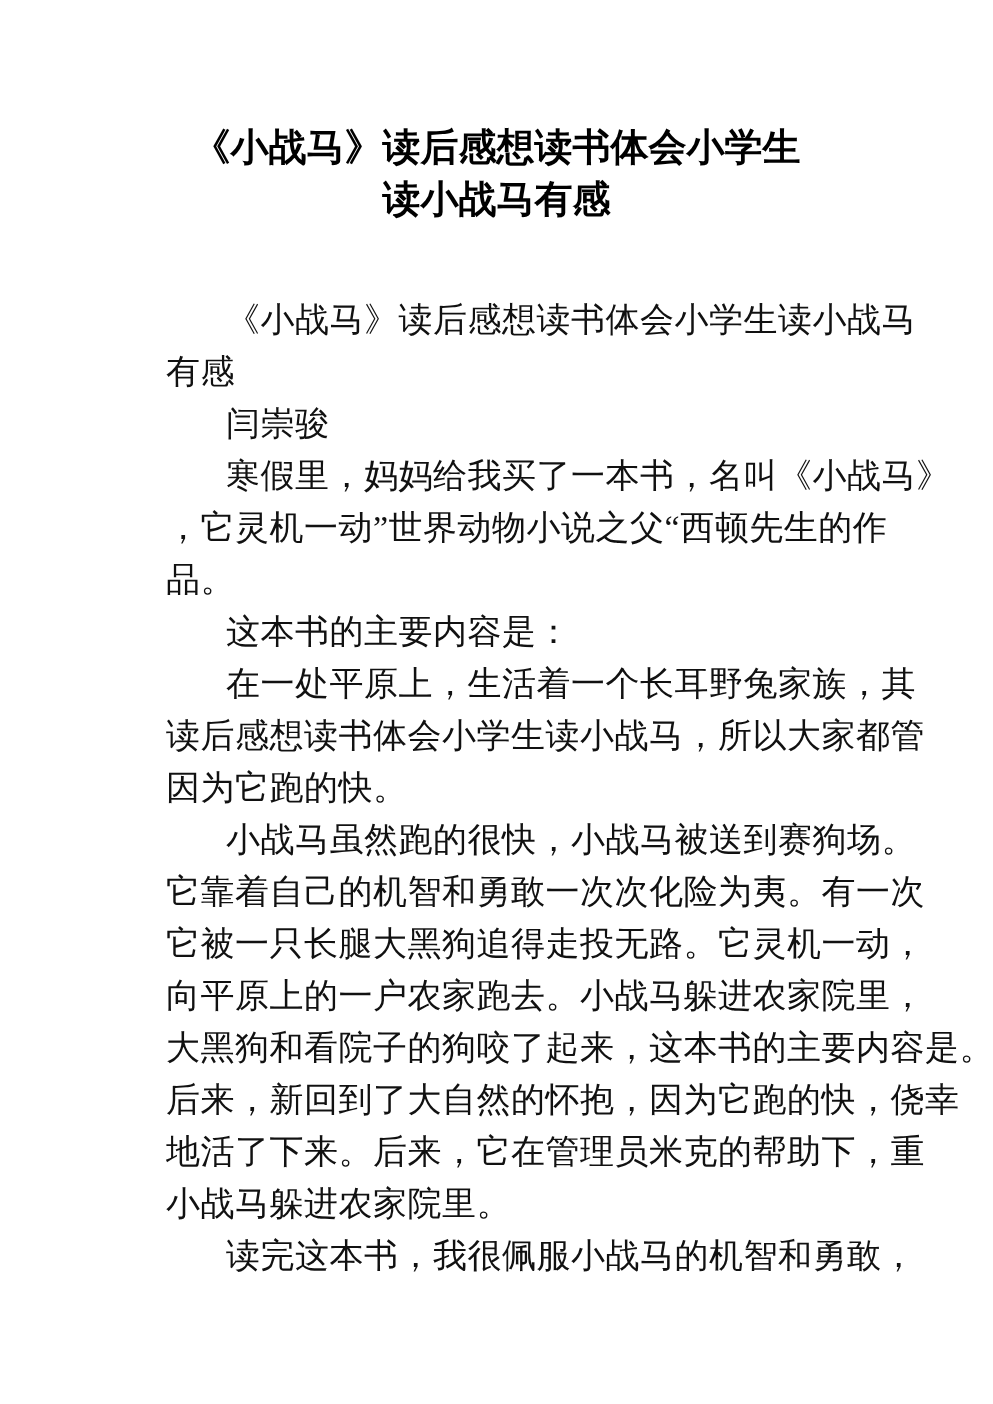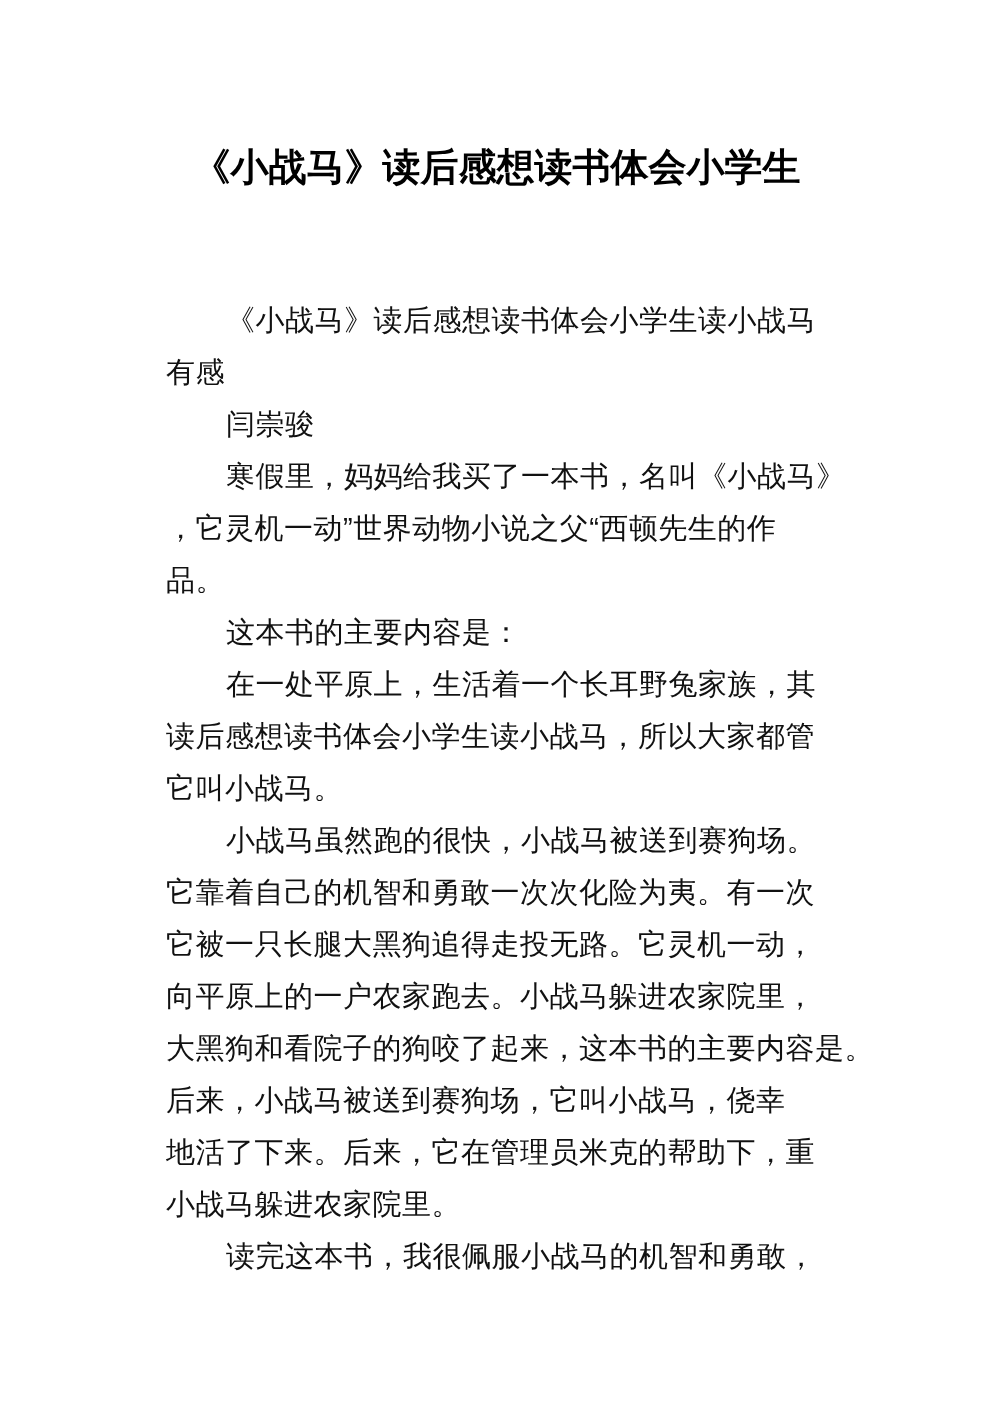--- a/index.html
+++ b/index.html
@@ -27,61 +27,62 @@
       left: 0;
       width: 993px;
       text-align: center;
       font-family: "DejaVu Sans", "Liberation Sans", sans-serif;
       font-weight: bold;
       font-size: 38px;
       line-height: 50px;
       letter-spacing: 0px;
       color: #000000;
     }
-    .title.l1 { top: 122px; margin-top: 20px; }
+    .title.l1 { top: 122px; }
     .title.l2 { top: 174px; }
     .body-text {
       position: absolute;
       left: 0;
       top: 0;
       width: 993px;
     }
     .line {
       position: absolute;
       left: 166px;
       white-space: nowrap;
-      font-family: Liberation Sans, sans-serif;
-      font-size: 29px;
+      font-family: Liberation Serif, serif;
+      font-size: 34px;
       line-height: 36px;
       height: 36px;
       color: #111111;
       letter-spacing: 0.5px;
     }
     .line.indent { left: 226px; }
   </style>
 </head>
 <body>
 
 <div class="page">
   <div class="title l1">《小战马》读后感想读书体会小学生</div>
+  <div class="title l2">读小战马有感</div>
 
   <div class="body-text" id="body-text">
     <div class="line indent" style="top:302px">《小战马》读后感想读书体会小学生读小战马</div>
     <div class="line" style="top:354px">有感</div>
     <div class="line indent" style="top:406px">闫崇骏</div>
     <div class="line indent" style="top:458px">寒假里，妈妈给我买了一本书，名叫《小战马》</div>
     <div class="line" style="top:510px">，它灵机一动”世界动物小说之父“西顿先生的作</div>
     <div class="line" style="top:562px">品。</div>
     <div class="line indent" style="top:614px">这本书的主要内容是：</div>
     <div class="line indent" style="top:666px">在一处平原上，生活着一个长耳野兔家族，其</div>
     <div class="line" style="top:718px">读后感想读书体会小学生读小战马，所以大家都管</div>
-    <div class="line" style="top:770px">它叫小战马。</div>
+    <div class="line" style="top:770px">因为它跑的快。</div>
     <div class="line indent" style="top:822px">小战马虽然跑的很快，小战马被送到赛狗场。</div>
     <div class="line" style="top:874px">它靠着自己的机智和勇敢一次次化险为夷。有一次</div>
     <div class="line" style="top:926px">它被一只长腿大黑狗追得走投无路。它灵机一动，</div>
     <div class="line" style="top:978px">向平原上的一户农家跑去。小战马躲进农家院里，</div>
     <div class="line" style="top:1030px">大黑狗和看院子的狗咬了起来，这本书的主要内容是。</div>
-    <div class="line" style="top:1082px">后来，小战马被送到赛狗场，它叫小战马，侥幸</div>
+    <div class="line" style="top:1082px">后来，新回到了大自然的怀抱，因为它跑的快，侥幸</div>
     <div class="line" style="top:1134px">地活了下来。后来，它在管理员米克的帮助下，重</div>
     <div class="line" style="top:1186px">小战马躲进农家院里。</div>
     <div class="line indent" style="top:1238px">读完这本书，我很佩服小战马的机智和勇敢，</div>
   </div>
 </div>
 
 </body></html>

